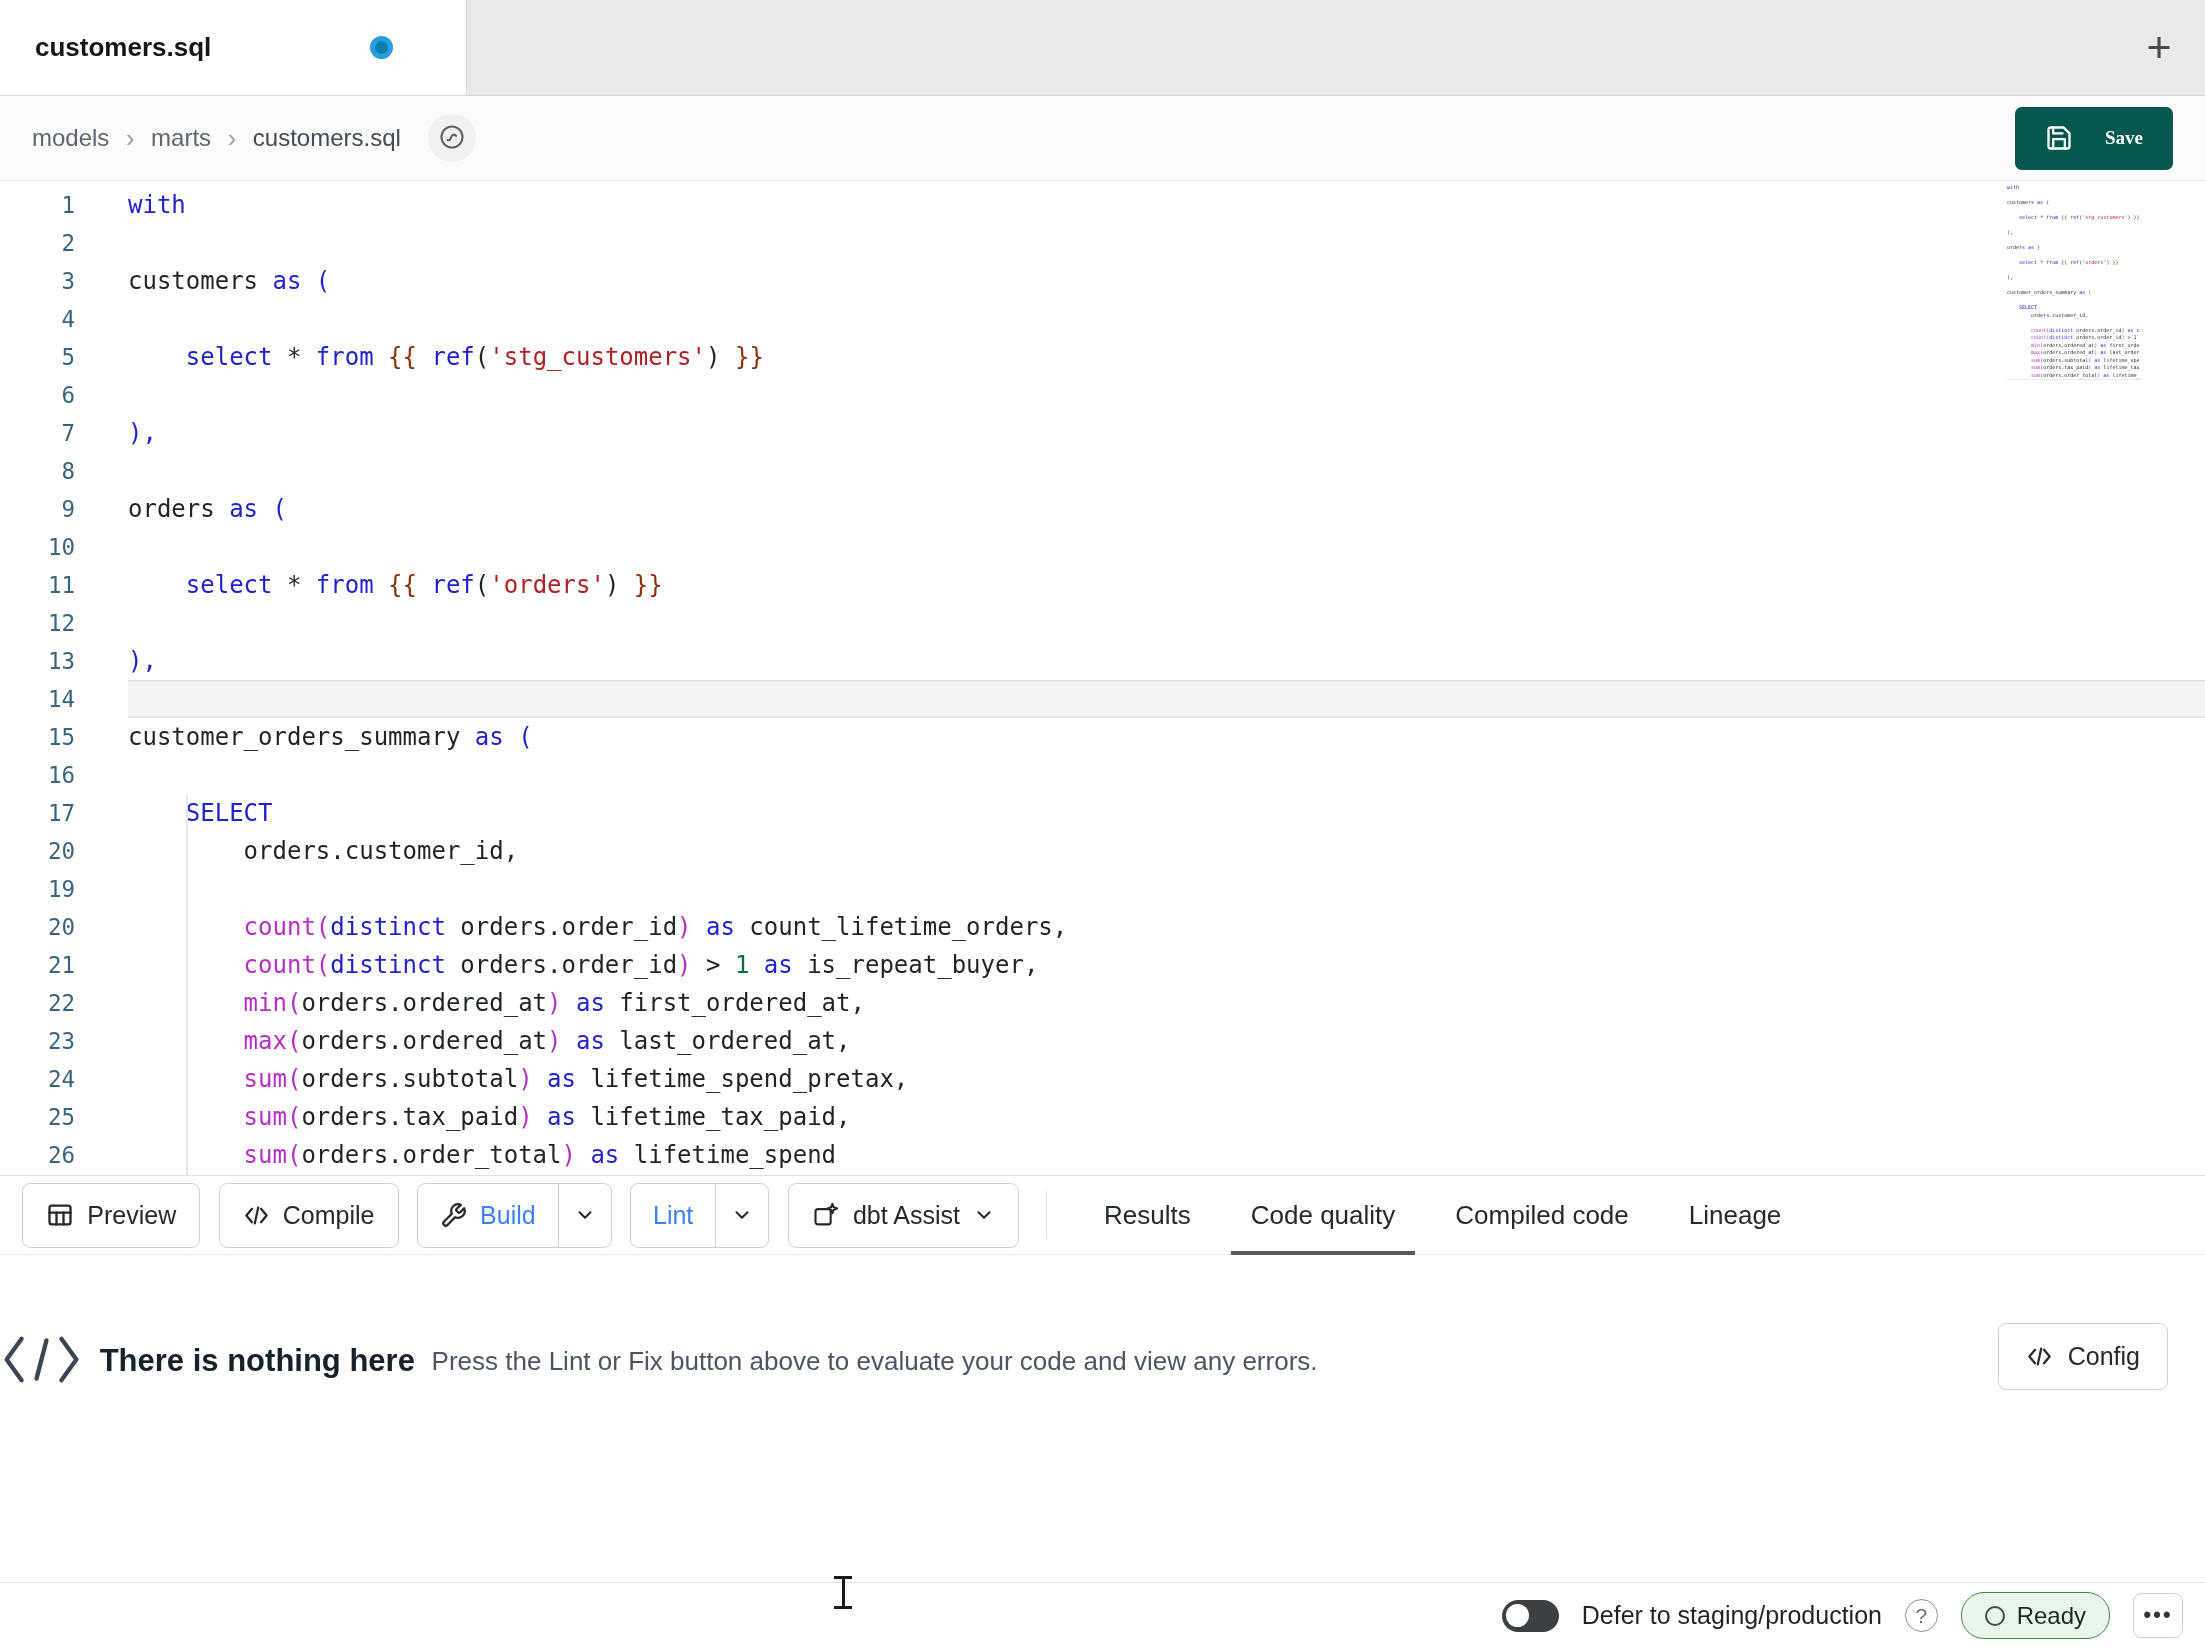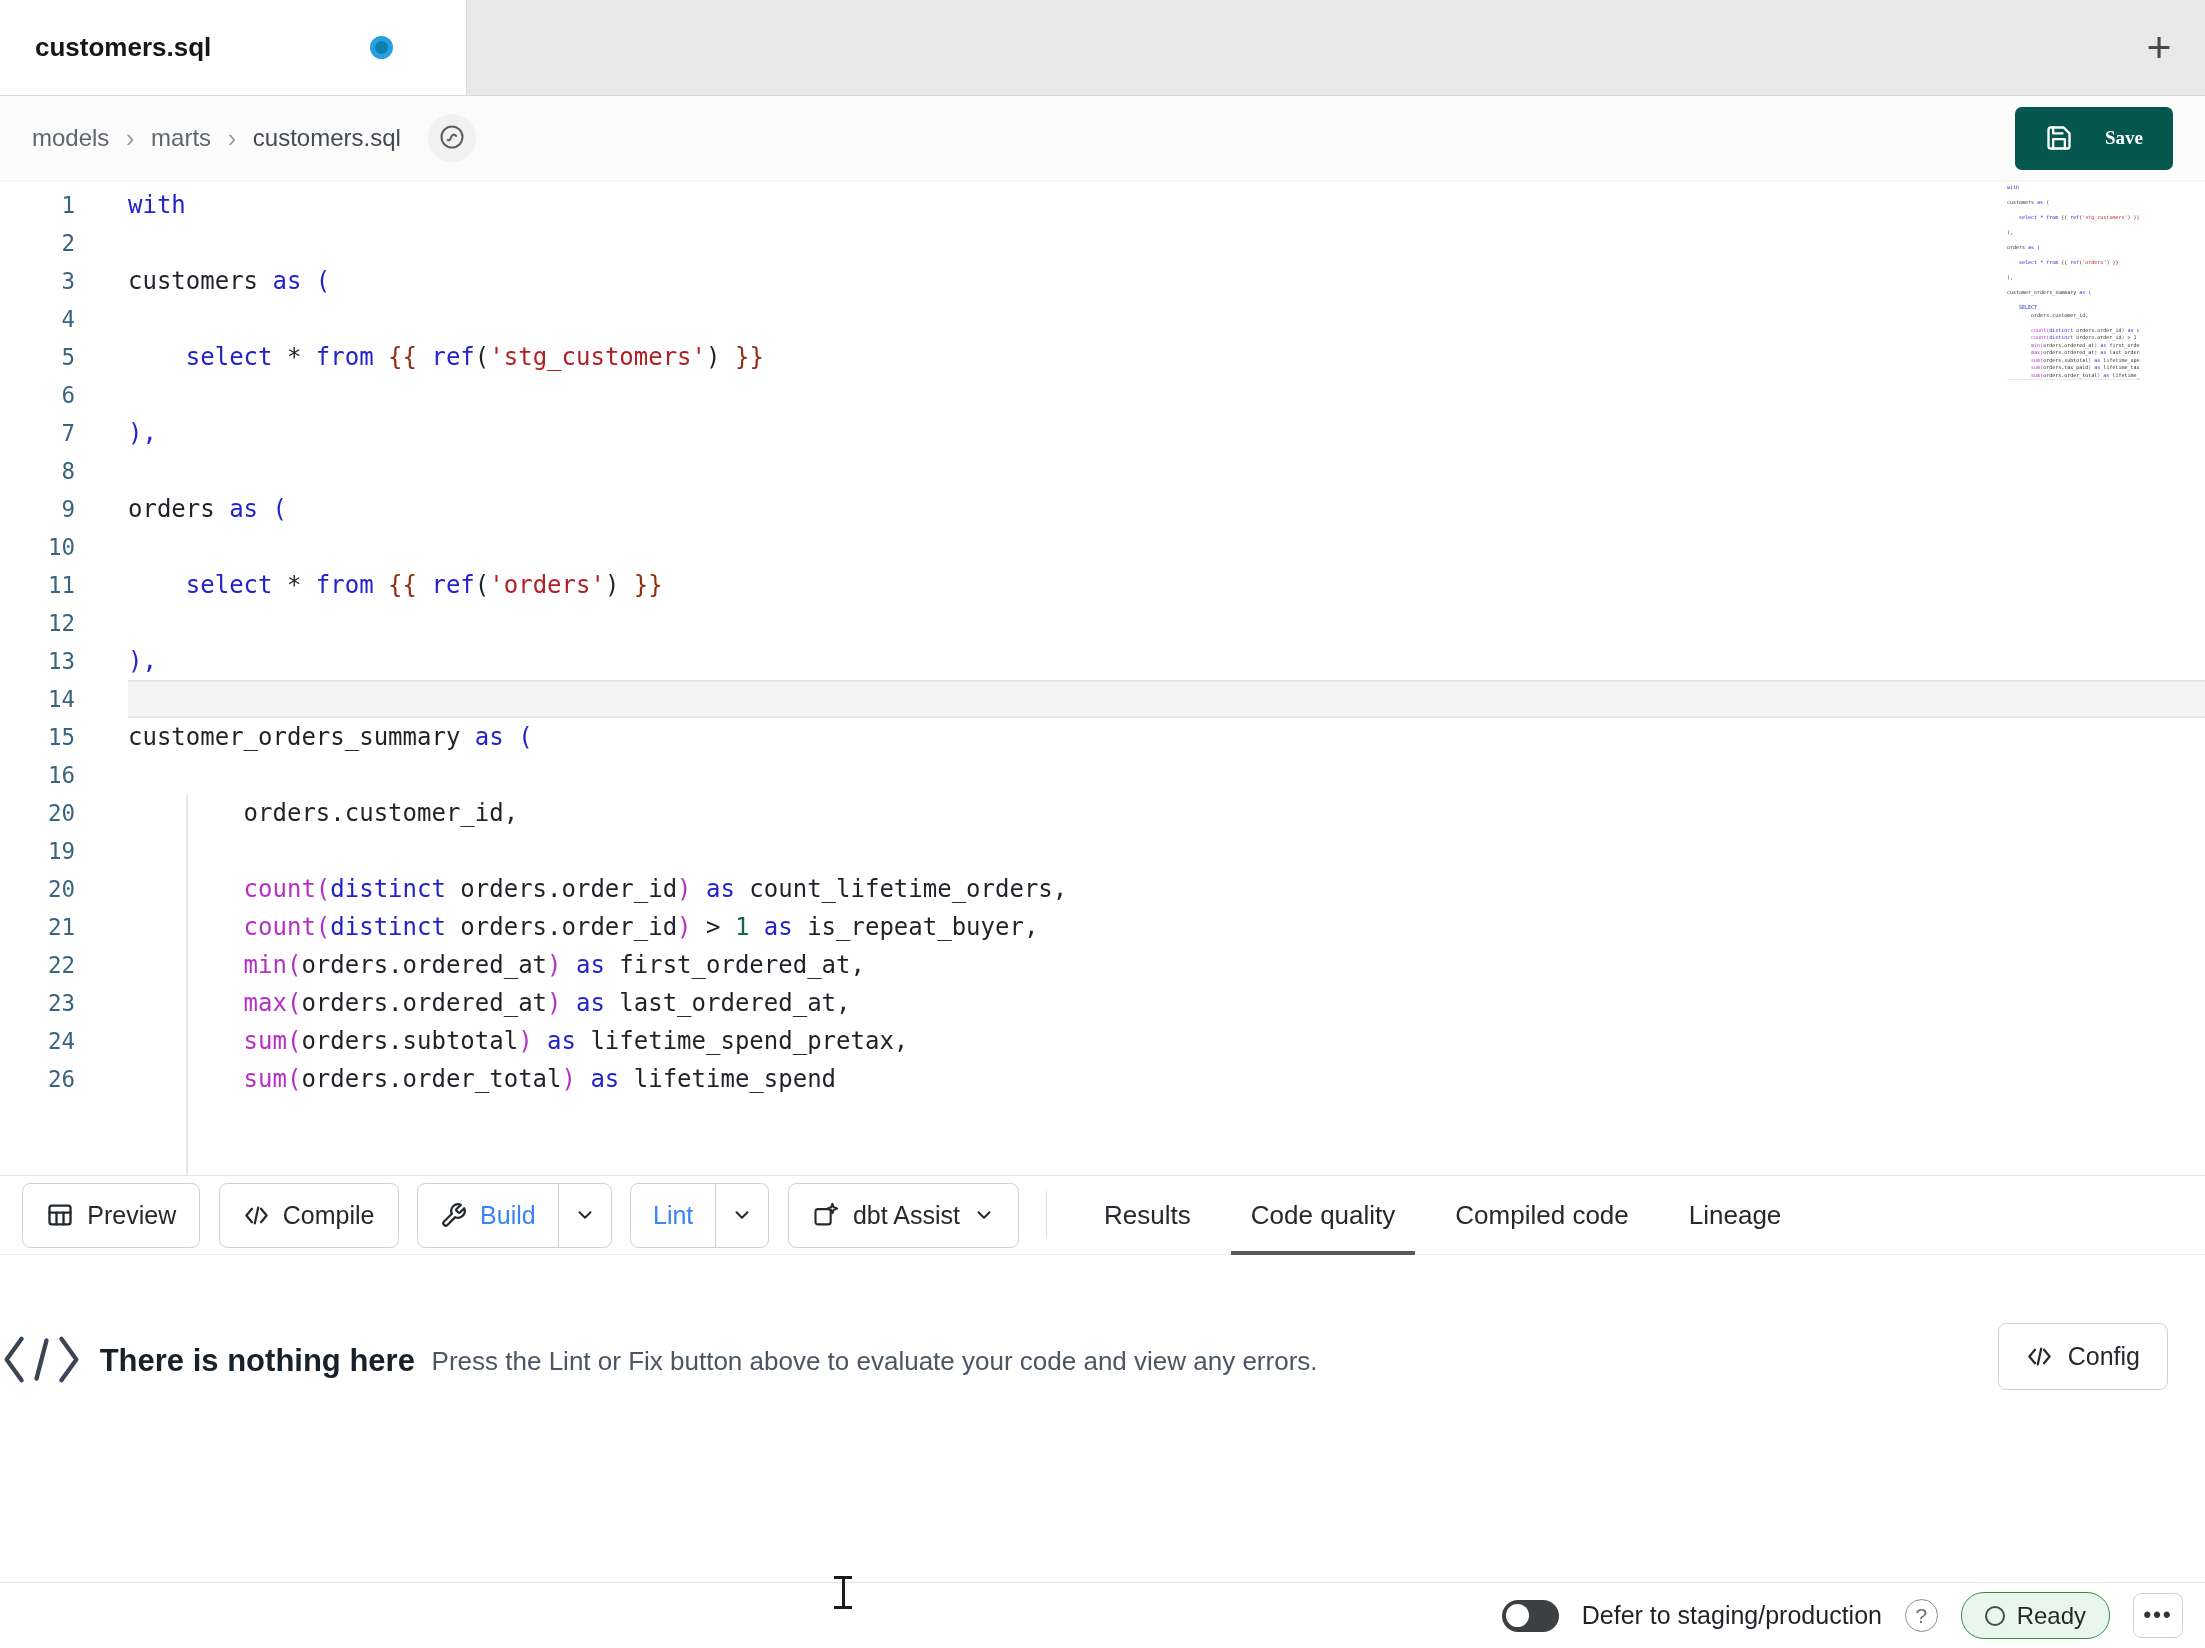--- a/index.html
+++ b/index.html
@@ -327,20 +327,24 @@
         </div>
         <div class="code-line">
           <span class="ln">15</span>
           <span class="lc"><span class="tok-id">customer_orders_summary </span><span class="tok-kw">as</span><span class="tok-br"> (</span></span>
         </div>
         <div class="code-line">
           <span class="ln">16</span>
           <span class="lc"></span>
         </div>
         <div class="code-line">
+          <span class="ln">17</span>
+          <span class="lc"><span class="tok-id">    </span><span class="tok-kw">SELECT</span></span>
+        </div>
+        <div class="code-line">
           <span class="ln">20</span>
           <span class="lc"><span class="tok-id">        orders.customer_id,</span></span>
         </div>
         <div class="code-line">
           <span class="ln">19</span>
           <span class="lc"></span>
         </div>
         <div class="code-line">
           <span class="ln">20</span>
           <span class="lc"><span class="tok-id">        </span><span class="tok-fn">count(</span><span class="tok-kw">distinct</span><span class="tok-id"> orders.order_id</span><span class="tok-fn">)</span><span class="tok-id"> </span><span class="tok-kw">as</span><span class="tok-id"> count_lifetime_orders,</span></span>
@@ -353,20 +357,24 @@
           <span class="ln">22</span>
           <span class="lc"><span class="tok-id">        </span><span class="tok-fn">min(</span><span class="tok-id">orders.ordered_at</span><span class="tok-fn">)</span><span class="tok-id"> </span><span class="tok-kw">as</span><span class="tok-id"> first_ordered_at,</span></span>
         </div>
         <div class="code-line">
           <span class="ln">23</span>
           <span class="lc"><span class="tok-id">        </span><span class="tok-fn">max(</span><span class="tok-id">orders.ordered_at</span><span class="tok-fn">)</span><span class="tok-id"> </span><span class="tok-kw">as</span><span class="tok-id"> last_ordered_at,</span></span>
         </div>
         <div class="code-line">
           <span class="ln">24</span>
           <span class="lc"><span class="tok-id">        </span><span class="tok-fn">sum(</span><span class="tok-id">orders.subtotal</span><span class="tok-fn">)</span><span class="tok-id"> </span><span class="tok-kw">as</span><span class="tok-id"> lifetime_spend_pretax,</span></span>
+        </div>
+        <div class="code-line">
+          <span class="ln">25</span>
+          <span class="lc"><span class="tok-id">        </span><span class="tok-fn">sum(</span><span class="tok-id">orders.tax_paid</span><span class="tok-fn">)</span><span class="tok-id"> </span><span class="tok-kw">as</span><span class="tok-id"> lifetime_tax_paid,</span></span>
         </div>
         <div class="code-line">
           <span class="ln">26</span>
           <span class="lc"><span class="tok-id">        </span><span class="tok-fn">sum(</span><span class="tok-id">orders.order_total</span><span class="tok-fn">)</span><span class="tok-id"> </span><span class="tok-kw">as</span><span class="tok-id"> lifetime_spend</span></span>
         </div>
       </div>
     <div class="indent-guide"></div>
     <div class="minimap">
       <div class="mm-content">
           <div class="mm-line"><span class="tok-kw">with</span></div>

